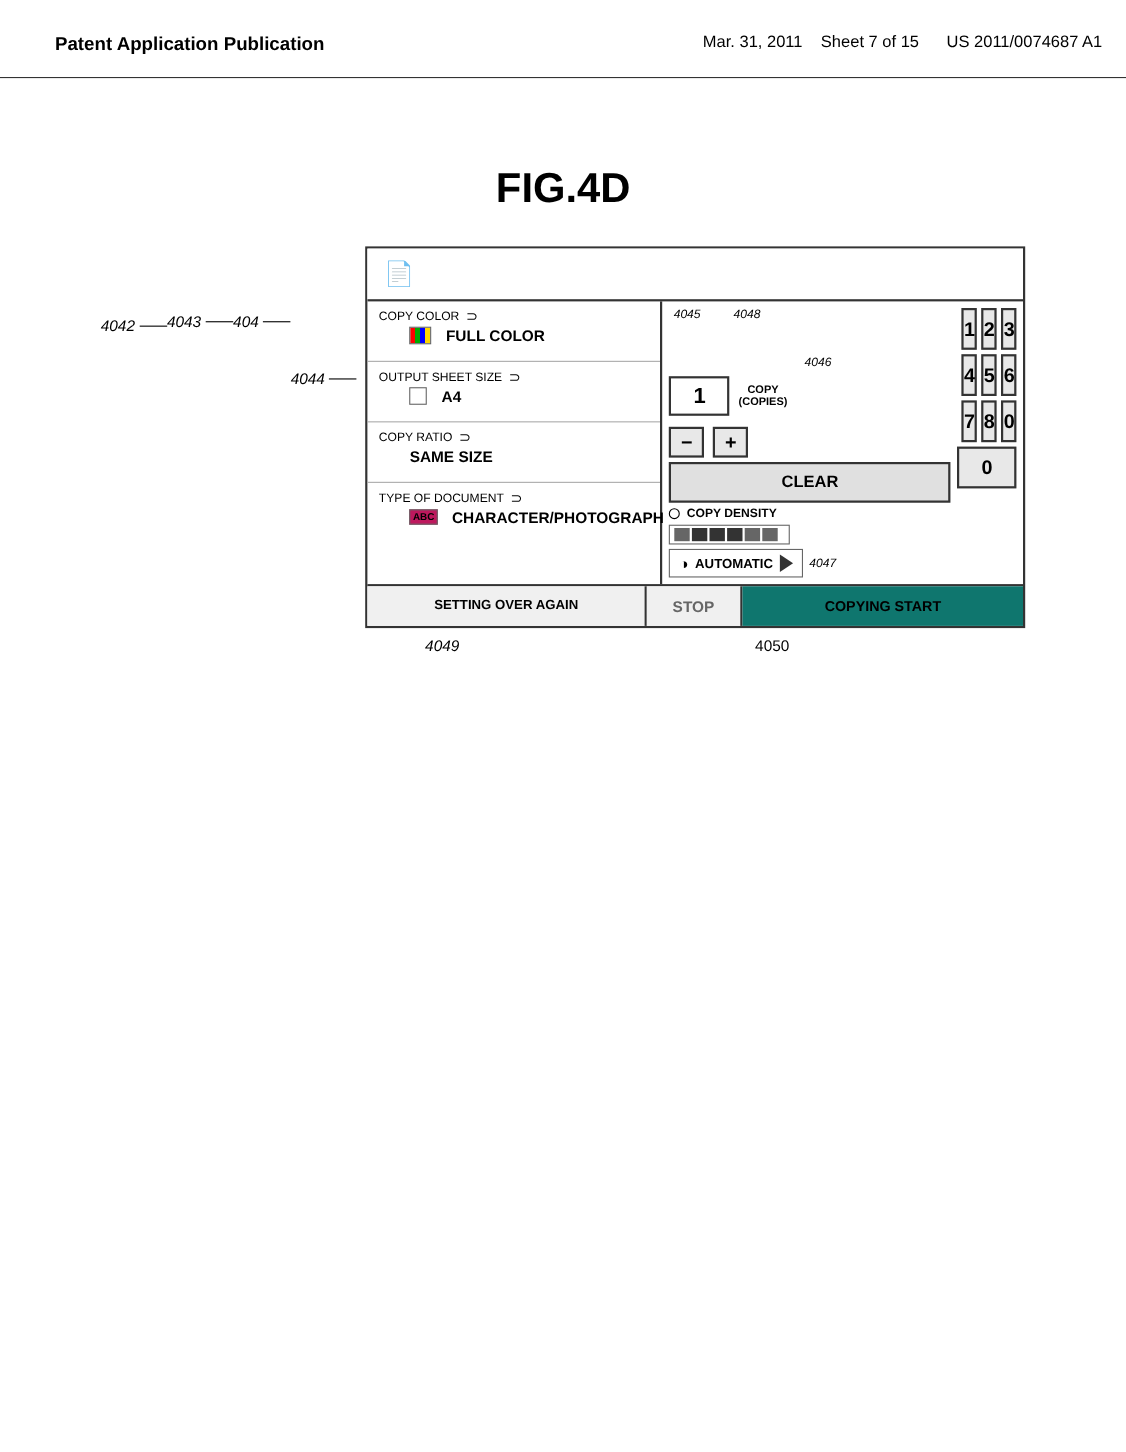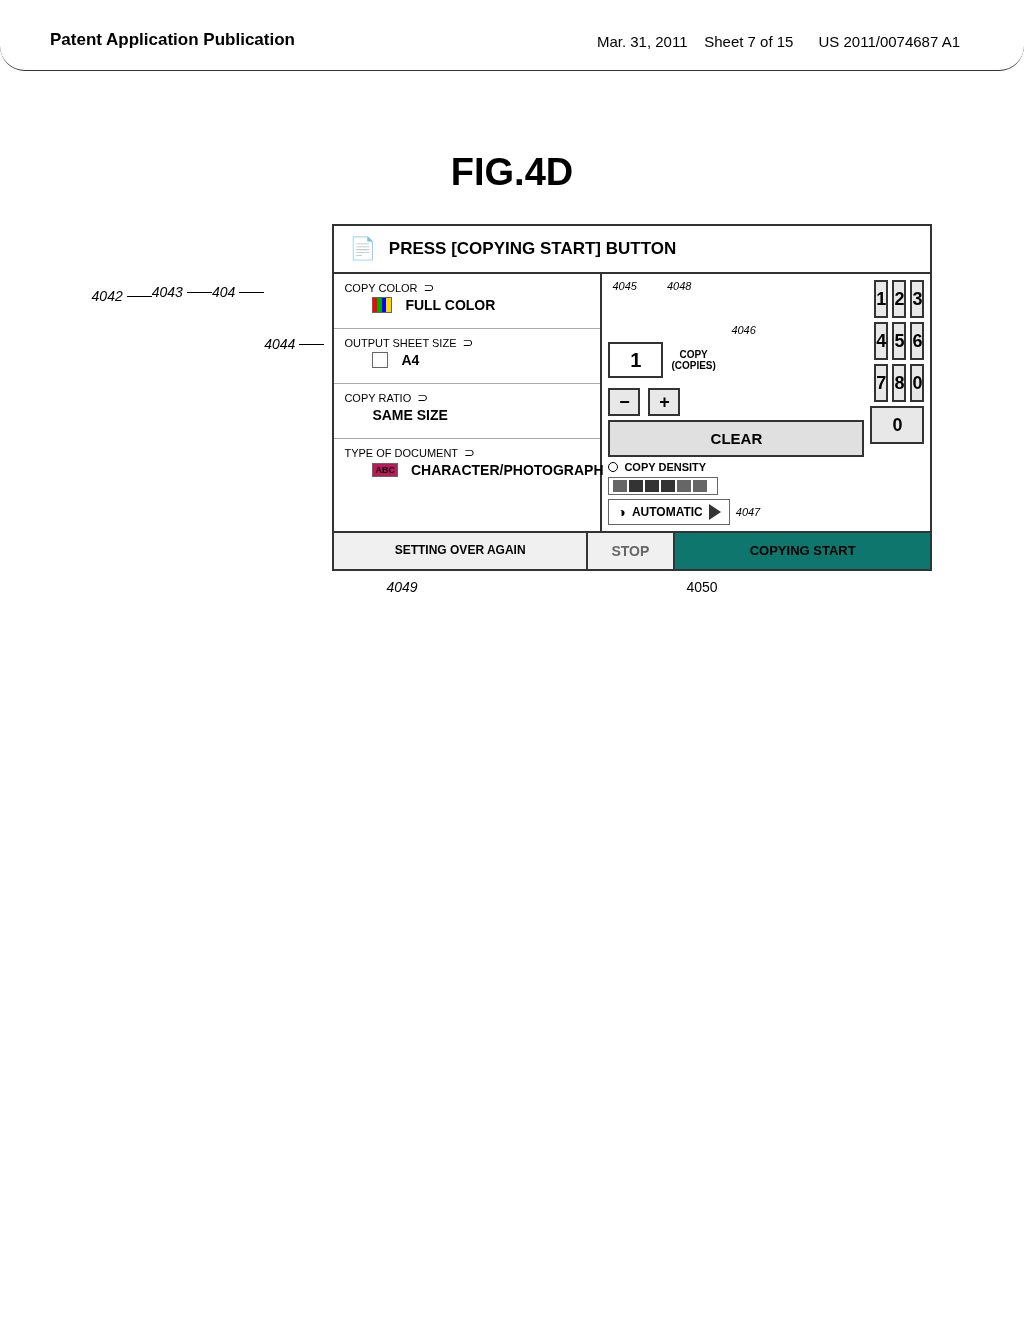--- a/index.html
+++ b/index.html
@@ -9,24 +9,23 @@
       width: 1024px;
       min-height: 1320px;
       position: relative;
       overflow: hidden;
     }
 
     
     .patent-header {
       display: flex;
       justify-content: space-between;
-      align-items: flex-end;
-      padding: 30px 64px 20px 50px;
+      align-items: flex-start;
+      padding: 30px 22px 20px 50px;
       border-bottom: 1px solid #333;
-      border-radius: 25px;
     }
     .patent-title {
       font-size: 17px;
       font-weight: bold;
       color: #000;
     }
     .patent-meta {
       font-size: 15px;
       color: #000;
       text-align: right;
@@ -377,21 +376,20 @@
     <div style="display:flex;align-items:center;margin-bottom:0;">
       <span class="label-item">4044</span>
       <span style="display:inline-block;width:25px;height:1px;background:#000;margin-left:4px;"></span>
     </div>
   </div>
 
   <div class="main-panel">
 
     <div class="status-bar">
       <span class="status-icon">📄</span>
-      <span class="status-text">PRESS [COPYING START] BUTTON</span>
     </div>
 
     <div class="content-area">
 
       <div class="left-col">
 
         <div class="setting-row">
           <div class="setting-label">
             <span>COPY COLOR</span>
             <span class="arrow-icon">⊃</span>

